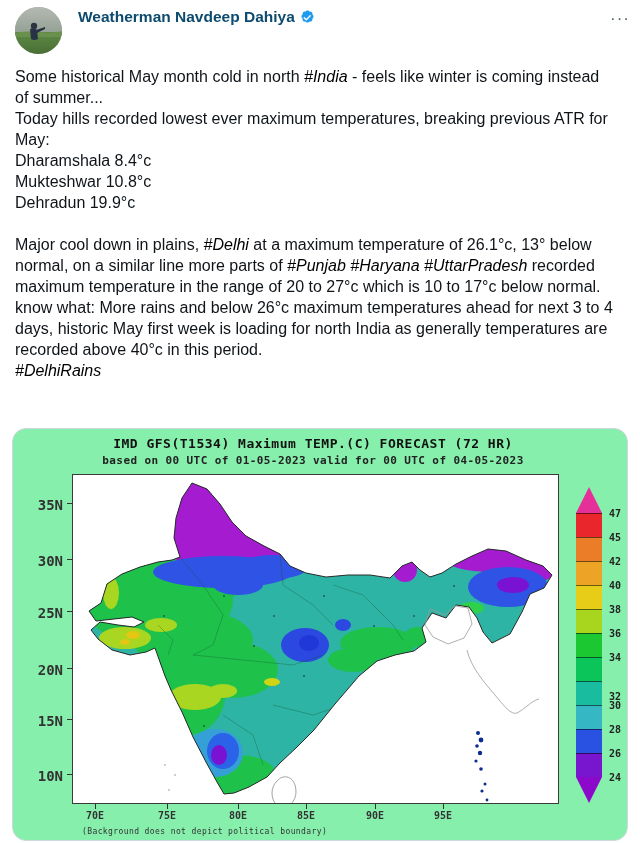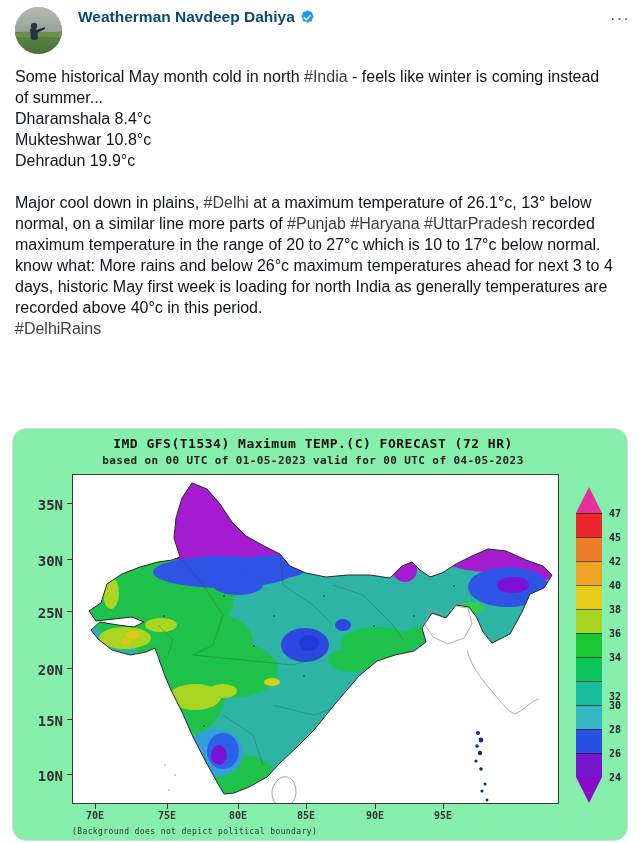--- a/index.html
+++ b/index.html
@@ -15,37 +15,37 @@
   .name-row { display:flex; align-items:center; gap:4px; font-size:15.5px; font-weight:bold; color:#0c4a6e; }
   .badge { width:17px; height:17px; flex:0 0 auto; }
   .handle { font-size:15px; color:#536471; margin-top:2px; }
   .more-btn { position:absolute; right:0; top:4px; font-size:17px; letter-spacing:1px;
               color:#536471; cursor:pointer; line-height:1; }
 
   
   .tweet-text { position:absolute; left:15px; top:66px; width:600px;
                 font-size:16px; line-height:21px; color:#0f1419; }
   .tweet-line { min-height:21px; }
-  .hashtag { color:#404040; cursor:pointer; }
+  .hashtag { color:#000000; cursor:pointer;font-style:italic; }
 
   
   .map-card { position:absolute; left:12px; top:428px; width:616px; height:413px;
               background:#86efac; border:1px solid #cfd9de; border-radius:14px; overflow:hidden;
               font-family:"DejaVu Sans Mono", monospace; }
   .map-title { position:absolute; left:0; top:7px; width:600px; text-align:center;
                font-size:13px; font-weight:bold; color:#111; letter-spacing:0.5px; }
   .map-subtitle { position:absolute; left:0; top:25px; width:600px; text-align:center;
                   font-size:11px; font-weight:bold; color:#222; letter-spacing:0.4px; }
   .plot-frame { position:absolute; left:59px; top:45px; width:487px; height:330px;
                 border:1px solid #3a3a3a; overflow:hidden; background:#fff; }
   .ytick-label { position:absolute; width:34px; text-align:right; font-size:14px; font-weight:bold; color:#333; }
   .ytick-mark  { position:absolute; width:5px; height:1px; background:#333; left:54px; }
   .xtick-label { position:absolute; width:40px; text-align:center; font-size:10px; font-weight:bold; color:#333; top:381px; }
   .xtick-mark  { position:absolute; width:1px; height:5px; background:#333; top:375px; }
-  .footnote { position:absolute; left:59px; top:398px; font-size:8px; color:#333; letter-spacing:0.4px;text-align:right; }
+  .footnote { position:absolute; left:69px; top:398px; font-size:8px; color:#333; letter-spacing:0.4px;text-align:right; }
 
   
   .colorbar { position:absolute; left:563px; top:58px; width:26px; }
   .cb-arrow-up { width:0; height:0; border-left:13px solid transparent; border-right:13px solid transparent; }
   .cb-arrow-down { width:0; height:0; border-left:13px solid transparent; border-right:13px solid transparent; }
   .cb-seg { width:26px; height:24px; border-top:1px solid rgba(0,0,0,.55); }
   .cb-label { position:absolute; left:33px; font-size:10px; font-weight:bold; color:#222; }
 </style>
 </head>
 <body>
@@ -80,20 +80,21 @@
           <path fill="#1d9bf0" d="M20.4 11c0-1.1-.6-2.1-1.5-2.6.3-1 .1-2.2-.7-3s-1.9-1-3-.7C14.7 3.8 13.7 3.2 12.6 3.2c-1.1 0-2.1.6-2.6 1.5-1-.3-2.2-.1-3 .7s-1 1.9-.7 3c-.9.5-1.5 1.5-1.5 2.6s.6 2.1 1.5 2.6c-.3 1-.1 2.2.7 3 .8.8 1.9 1 3 .7.5.9 1.5 1.5 2.6 1.5 1.1 0 2.1-.6 2.6-1.5 1 .3 2.2.1 3-.7.8-.8 1-1.9.7-3 .9-.5 1.5-1.5 1.5-2.6z" transform="translate(-1.6 -1.2)"></path>
           <path d="M6.7 11.2l2.8 2.8 5-5.3" fill="none" stroke="#fff" stroke-width="1.8" stroke-linecap="round" stroke-linejoin="round"></path>
         </svg>
       </div>
     </div>
     <div class="more-btn">···</div>
   </div>
 
   <div class="tweet-text" id="tweet-text">
       <div class="tweet-line"><span>Some historical May month cold in north </span><span class="hashtag">#India</span><span> - feels like winter is coming instead of summer...</span></div>
+      <div class="tweet-line"><span>Today hills recorded lowest ever maximum temperatures, breaking previous ATR for May:</span></div>
       <div class="tweet-line"><span>Dharamshala 8.4°c</span></div>
       <div class="tweet-line"><span>Mukteshwar 10.8°c</span></div>
       <div class="tweet-line"><span>Dehradun 19.9°c</span></div>
       <div class="tweet-line"><span></span></div>
       <div class="tweet-line"><span>Major cool down in plains, </span><span class="hashtag">#Delhi</span><span> at a maximum temperature of 26.1°c, 13° below normal, on a similar line more parts of </span><span class="hashtag">#Punjab</span><span> </span><span class="hashtag">#Haryana</span><span> </span><span class="hashtag">#UttarPradesh</span><span> recorded maximum temperature in the range of 20 to 27°c which is 10 to 17°c below normal.</span></div>
       <div class="tweet-line"><span>know what: More rains and below 26°c maximum temperatures ahead for next 3 to 4 days, historic May first week is loading for north India as generally temperatures are recorded above 40°c in this period.</span></div>
       <div class="tweet-line"><span class="hashtag">#DelhiRains</span></div>
     </div>
 
   <div class="map-card">

